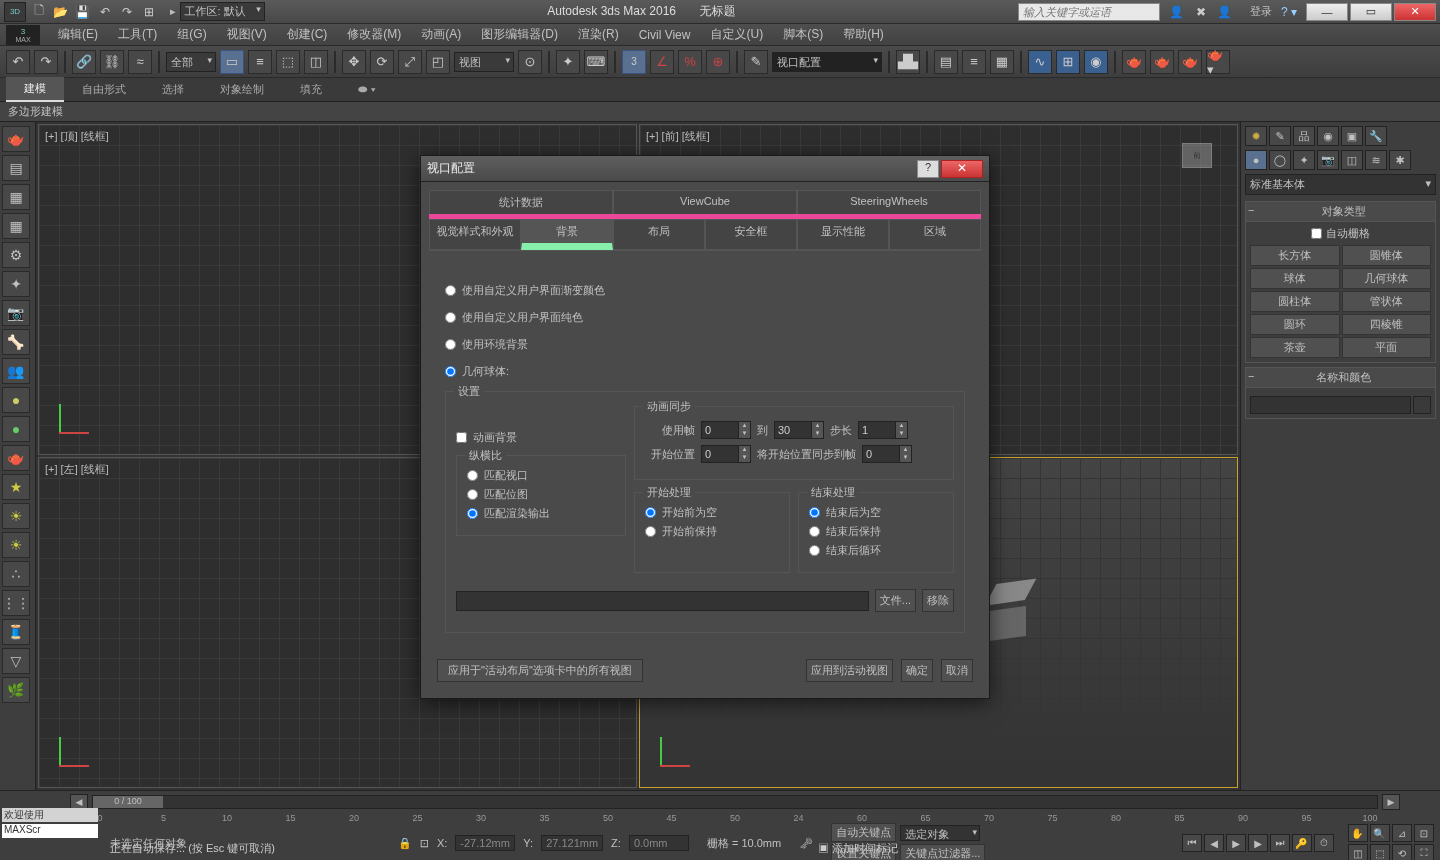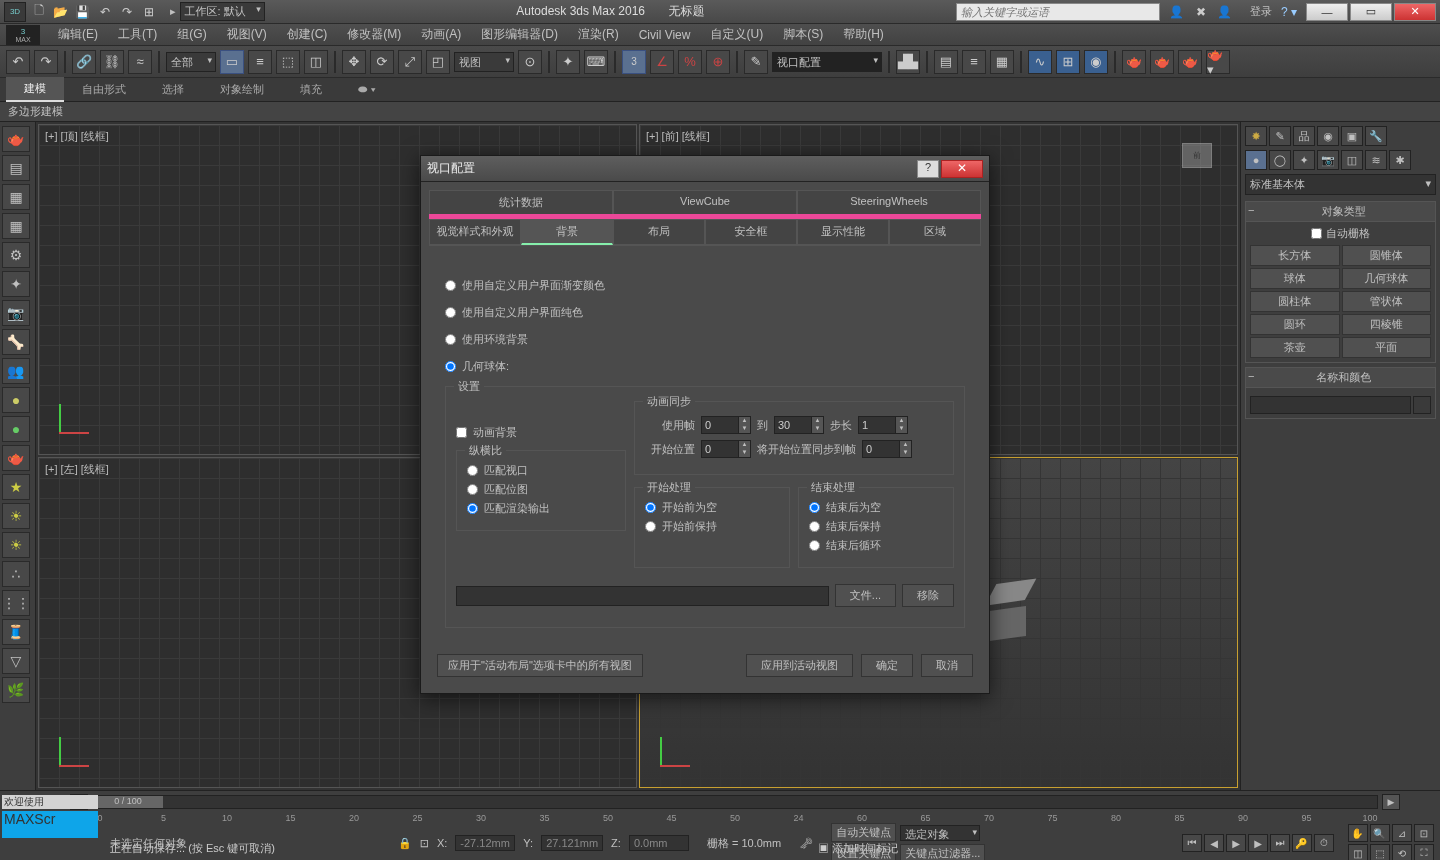--- a/index.html
+++ b/index.html
@@ -9,21 +9,21 @@
 .titlebar { height: 24px; background: linear-gradient(#5a5a5a,#484848); display: flex; align-items: center; padding: 0 4px; border-bottom: 1px solid #2a2a2a; }
 .titlebar .logo { width: 22px; height: 20px; background: #3a3a3a; border: 1px solid #222; margin-right: 4px; display:flex;align-items:center;justify-content:center;font-size:8px;color:#7cc; }
 .titlebar .tb-icons { display: flex; gap: 4px; }
 .titlebar .tb-icon { width: 18px; height: 18px; display:flex;align-items:center;justify-content:center; color:#ccc; font-size:12px; cursor:pointer; }
 .titlebar .workspace { margin-left: 12px; display:flex; align-items:center; gap:4px; }
 .titlebar .ws-label { font-size:11px; }
 .titlebar .ws-dd { background:#3a3a3a; border:1px solid #222; padding:1px 18px 1px 4px; font-size:11px; position:relative; }
 .titlebar .ws-dd::after { content:"▾"; position:absolute; right:3px; top:1px; font-size:9px; }
 .titlebar .center { flex:1; text-align:center; font-size:12px; color:#ddd; }
 .titlebar .center .doc { margin-left:20px; }
-.titlebar .search { width:204px; height:18px; background:#e8e8e8; border:1px solid #888; color:#888; font-size:11px; padding:0 4px; font-style:italic; }
+.titlebar .search { width:142px; height:18px; background:#e8e8e8; border:1px solid #888; color:#888; font-size:11px; padding:0 4px; font-style:italic; }
 .titlebar .right-icons { display:flex; gap:6px; align-items:center; margin:0 8px; }
 .titlebar .login { font-size:11px; margin:0 8px; }
 .titlebar .winbtns { display:flex; gap:2px; margin-left:8px; }
 .titlebar .winbtn { width:42px; height:18px; border:1px solid #888; display:flex;align-items:center;justify-content:center; font-size:11px; cursor:pointer; }
 .titlebar .minbtn { background:linear-gradient(#eee,#ccc); color:#333; }
 .titlebar .maxbtn { background:linear-gradient(#eee,#ccc); color:#333; }
 .titlebar .closebtn { background:linear-gradient(#e66,#c33); color:#fff; }
 
 
 .menubar { height: 22px; background: linear-gradient(#4e4e4e,#424242); display:flex; align-items:center; padding:0 6px; border-bottom:1px solid #2a2a2a; }
@@ -95,53 +95,53 @@
 .timeruler { height:14px; position:relative; margin:0 70px 0 100px; font-size:9px; color:#999; }
 .timeruler .tick { position:absolute; transform:translateX(-50%); }
 .statusbar { height:32px; display:flex; align-items:center; padding:0 6px; gap:8px; font-size:11px; }
 .statusbar .coord { background:#333; border:1px solid #222; padding:1px 4px; height:16px; min-width:60px; color:#888; }
 .statusbar .playback { display:flex; gap:2px; margin-left:auto; }
 .statusbar .pbtn { width:20px;height:18px;background:#484848;border:1px solid #222;display:flex;align-items:center;justify-content:center;font-size:10px;cursor:pointer; }
 .statusbar .dd2 { background:#333;border:1px solid #222;padding:1px 14px 1px 4px;font-size:11px;position:relative;height:16px; }
 .statusbar .dd2::after { content:"▾";position:absolute;right:2px;font-size:9px; }
 .bot-left { position:absolute; left:2px; bottom:22px; width:96px; }
 .bot-left .bl1 { height:14px; background:#d3d3d3; color:#333; font-size:10px; padding:0 2px; }
-.bot-left .bl2 { height:27px; background:#0ea5e9; color:#333; font-size:14px; padding:0 2px; margin-top:2px; display:flex; }
+.bot-left .bl2 { height:14px; background:#ffffff; color:#333; font-size:10px; padding:0 2px; margin-top:2px; display:flex; }
 .status-line2 { position:absolute; left:110px; bottom:4px; font-size:11px; color:#ccc; }
 
 
 .dialog { position:absolute; top:155px; left:420px; width:570px; background:#4a4a4a; border:1px solid #1a1a1a; box-shadow:0 4px 20px rgba(0,0,0,0.6); }
 .dlg-title { height:26px; background:linear-gradient(#5e5e5e,#4a4a4a); display:flex; align-items:center; padding:0 6px; border-bottom:1px solid #222; }
 .dlg-title .dt-text { flex:1; font-size:12px; color:#eee; }
 .dlg-title .dt-help { width:22px;height:18px;background:#ddd;color:#333;border:1px solid #888;text-align:center;font-size:11px;cursor:pointer;margin-right:2px; }
 .dlg-title .dt-close { width:42px;height:18px;background:linear-gradient(#e66,#c33);color:#fff;border:1px solid #a22;text-align:center;font-size:12px;cursor:pointer; }
 .dlg-body { padding:8px; }
 .dlg-tabs1 { display:flex; border-bottom:5px solid #ec4899; }
 .dlg-tab1 { flex:1; text-align:center; padding:4px; font-size:11px; border:1px solid #555; border-bottom:none; background:#444; cursor:pointer; }
 .dlg-tabs2 { display:flex; border-bottom:1px solid #555; margin-bottom:12px; }
 .dlg-tab2 { flex:1; text-align:center; padding:4px; font-size:11px; border:1px solid #555; background:#444; cursor:pointer; }
-.dlg-tab2.active { background:#555; border-bottom:2px solid #86efac; }
+.dlg-tab2.active { background:#555; border-bottom:7px solid #86efac; }
 .dlg-content { padding:8px 16px; }
 .radio-row { display:flex; align-items:center; gap:6px; margin:12px 0; font-size:11px; }
 .radio-row input[type=radio] { width:11px; height:11px; }
 .fieldset { border:1px solid #555; padding:8px 10px 10px; margin:6px 0; position:relative; }
 .fieldset .legend { position:absolute; top:-8px; left:8px; background:#4a4a4a; padding:0 4px; font-size:11px; }
 .chk-row { display:flex; align-items:center; gap:6px; font-size:11px; margin:6px 0; }
 .chk-row input { width:11px;height:11px; }
 .anim-row { display:flex; align-items:center; gap:6px; font-size:11px; margin:6px 0; }
 .anim-row .lbl { min-width:50px; text-align:right; }
 .spinner { display:flex; background:#333; border:1px solid #222; height:18px; }
 .spinner input { width:36px; background:transparent; border:none; color:#ccc; font-size:11px; padding:0 3px; }
 .spinner .spbtns { width:12px; display:flex; flex-direction:column; }
 .spinner .spb { flex:1; font-size:6px; text-align:center; background:#555; border-left:1px solid #222; cursor:pointer; line-height:7px; }
 .dlg-row2 { display:flex; gap:8px; }
 .dlg-col { flex:1; }
 .file-row { display:flex; gap:6px; margin:10px 0; align-items:center; }
 .file-input { flex:1; height:20px; background:#333; border:1px solid #222; }
-.dlg-btn { background:#505050; border:1px solid #333; padding:3px 14px; font-size:11px; cursor:pointer; }
+.dlg-btn { background:#505050; border:1px solid #333; padding:3px 4px; font-size:11px; cursor:pointer; }
 .dlg-footer { display:flex; gap:8px; padding:12px 8px 8px; justify-content:flex-end; }
 .dlg-footer .wide { margin-right:auto; padding:3px 10px; }
 </style>
 </head>
 <body>
 
 <div class="titlebar">
   <div class="logo">3D</div>
   <div class="tb-icons">
     <div class="tb-icon">🗋</div>

